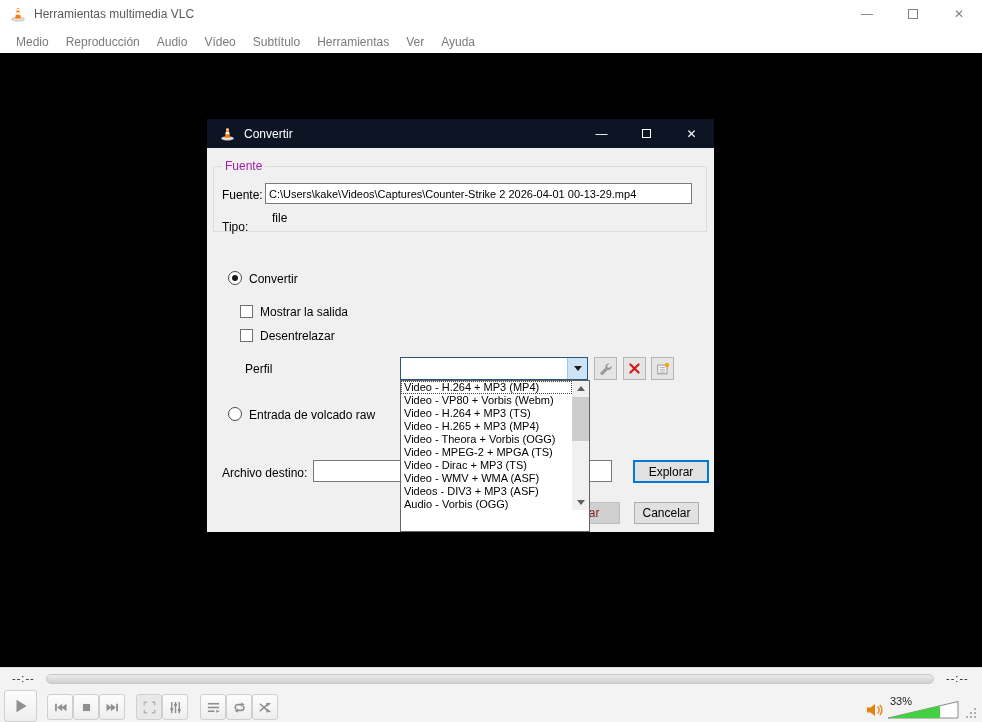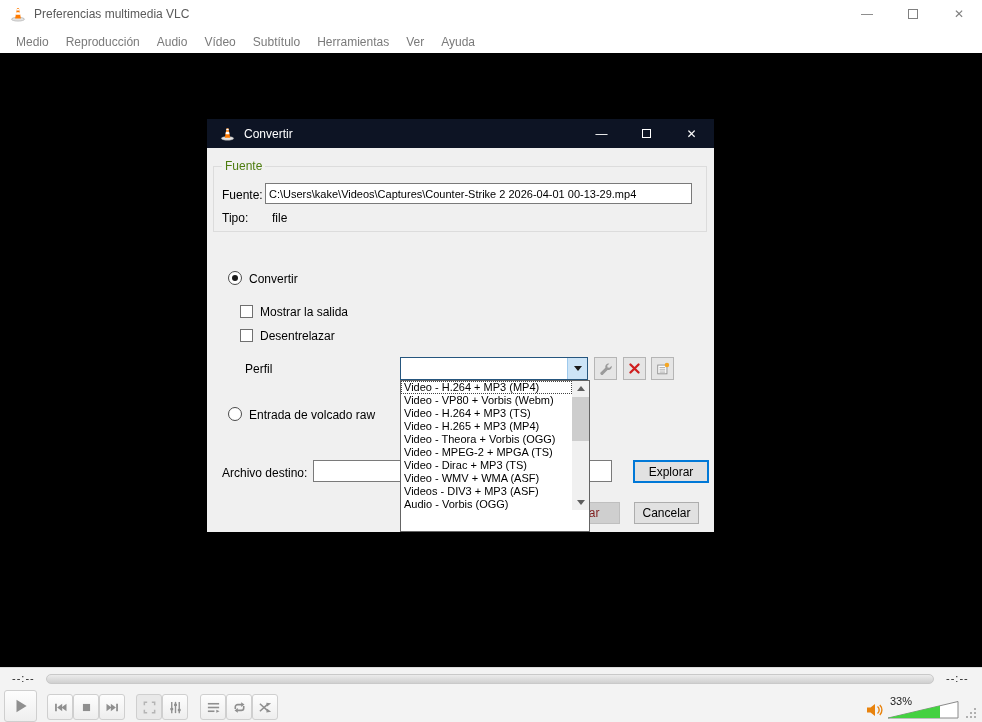--- a/index.html
+++ b/index.html
@@ -22,21 +22,21 @@
   
   .dialog { position:absolute; left:207px; top:119px; width:507px; height:413px; background:#f0f0f0; box-shadow: 3px 5px 10px rgba(0,0,0,0.6); font-size:12px; color:#000; }
   .dlg-titlebar { position:absolute; left:0; top:0; width:507px; height:29px; background:#0d1424; display:flex; align-items:center; }
   .dlg-titlebar .dlg-icon { margin-left:13px; width:15px; height:15px; }
   .dlg-titlebar .dlg-title { margin-left:9px; color:#fff; font-size:12px; }
   .dlg-controls { position:absolute; right:0; top:0; height:29px; display:flex; }
   .dlg-btn { width:45px; height:29px; display:flex; align-items:center; justify-content:center; color:#fff; font-size:12px; }
   .dlg-btn .maxbox { width:9px; height:9px; border:1px solid #fff; }
 
   .fieldset { position:absolute; border:1px solid #dcdcdc; }
-  .fieldset .legend { position:absolute; top:-8px; left:8px; background:#f0f0f0; padding:0 3px; font-size:12px; color:#4d7c0f; }
+  .fieldset .legend { position:absolute; top:-8px; left:8px; background:#f0f0f0; padding:0 3px; font-size:12px; color:#a21caf; }
 
   .lbl { position:absolute; font-size:12px; color:#000; }
   .txt-input { position:absolute; border:1px solid #7a7a7a; background:#fff; font-family:"Liberation Sans",sans-serif; font-size:11px; padding:0 3px; color:#000; }
 
   .radio { position:absolute; width:14px; height:14px; border:1px solid #4a4a4a; border-radius:50%; background:#fff; }
   .radio.checked::after { content:""; position:absolute; left:3px; top:3px; width:6px; height:6px; border-radius:50%; background:#1a1a1a; }
   .checkbox { position:absolute; width:13px; height:13px; border:1px solid #707070; background:#fff; }
 
   .combo { position:absolute; left:193px; top:238px; width:188px; height:23px; background:#fff; border:1px solid #26567e; }
   .combo-arrow { position:absolute; right:0; top:0; width:20px; height:21px; background:#cce4f7; border-left:1px solid #9ec9ec; display:flex; align-items:center; justify-content:center; }
@@ -73,21 +73,21 @@
 
 <div class="screen">
 
   <div class="titlebar">
     <svg class="app-icon" viewBox="0 0 16 16">
       <ellipse cx="8" cy="13.2" rx="6.5" ry="1.9" fill="#e2e2e2" stroke="#a8a8a8" stroke-width="0.6"></ellipse>
       <path d="M5.1 12.6 L7 2.3 L9 2.3 L10.9 12.6 Z" fill="#ff7b00"></path>
       <path d="M6.3 6.2 L9.7 6.2 L10.2 8.7 L5.8 8.7 Z" fill="#fff"></path>
       <path d="M6.85 3 L9.15 3 L9.4 4.4 L6.6 4.4 Z" fill="#fff"></path>
     </svg>
-    <span class="app-title">Preferencias multimedia VLC</span>
+    <span class="app-title">Herramientas multimedia VLC</span>
     <div class="win-controls">
       <div class="win-btn">—</div>
       <div class="win-btn">
           <span class="maxbox"></span>
         </div>
       <div class="win-btn">✕</div>
     </div>
   </div>
 
   <div class="menubar">
@@ -112,21 +112,21 @@
           </div>
         <div class="dlg-btn">✕</div>
       </div>
     </div>
 
     <div class="fieldset" style="left:6px; top:47px; width:494px; height:66px;">
       <span class="legend">Fuente</span>
     </div>
     <span class="lbl" style="left:15px; top:69px;">Fuente:</span>
     <input class="txt-input" style="left: 58px; top: 64px; width: 427px; height: 21px;" value="C:\Users\kake\Videos\Captures\Counter-Strike 2 2026-04-01 00-13-29.mp4">
-    <span class="lbl" style="left:15px; top:92px;">Tipo:</span>
+    <span class="lbl" style="left:15px; top:101px;">Tipo:</span>
     <span class="lbl" style="left:65px; top:92px;">file</span>
 
     <span class="radio checked" style="left:21px; top:152px;"></span>
     <span class="lbl" style="left:42px; top:153px;">Convertir</span>
     <span class="checkbox" style="left:33px; top:186px;"></span>
     <span class="lbl" style="left:53px; top:186px;">Mostrar la salida</span>
     <span class="checkbox" style="left:33px; top:210px;"></span>
     <span class="lbl" style="left:53px; top:210px;">Desentrelazar</span>
 
     <span class="lbl" style="left:38px; top:243px;">Perfil</span>

